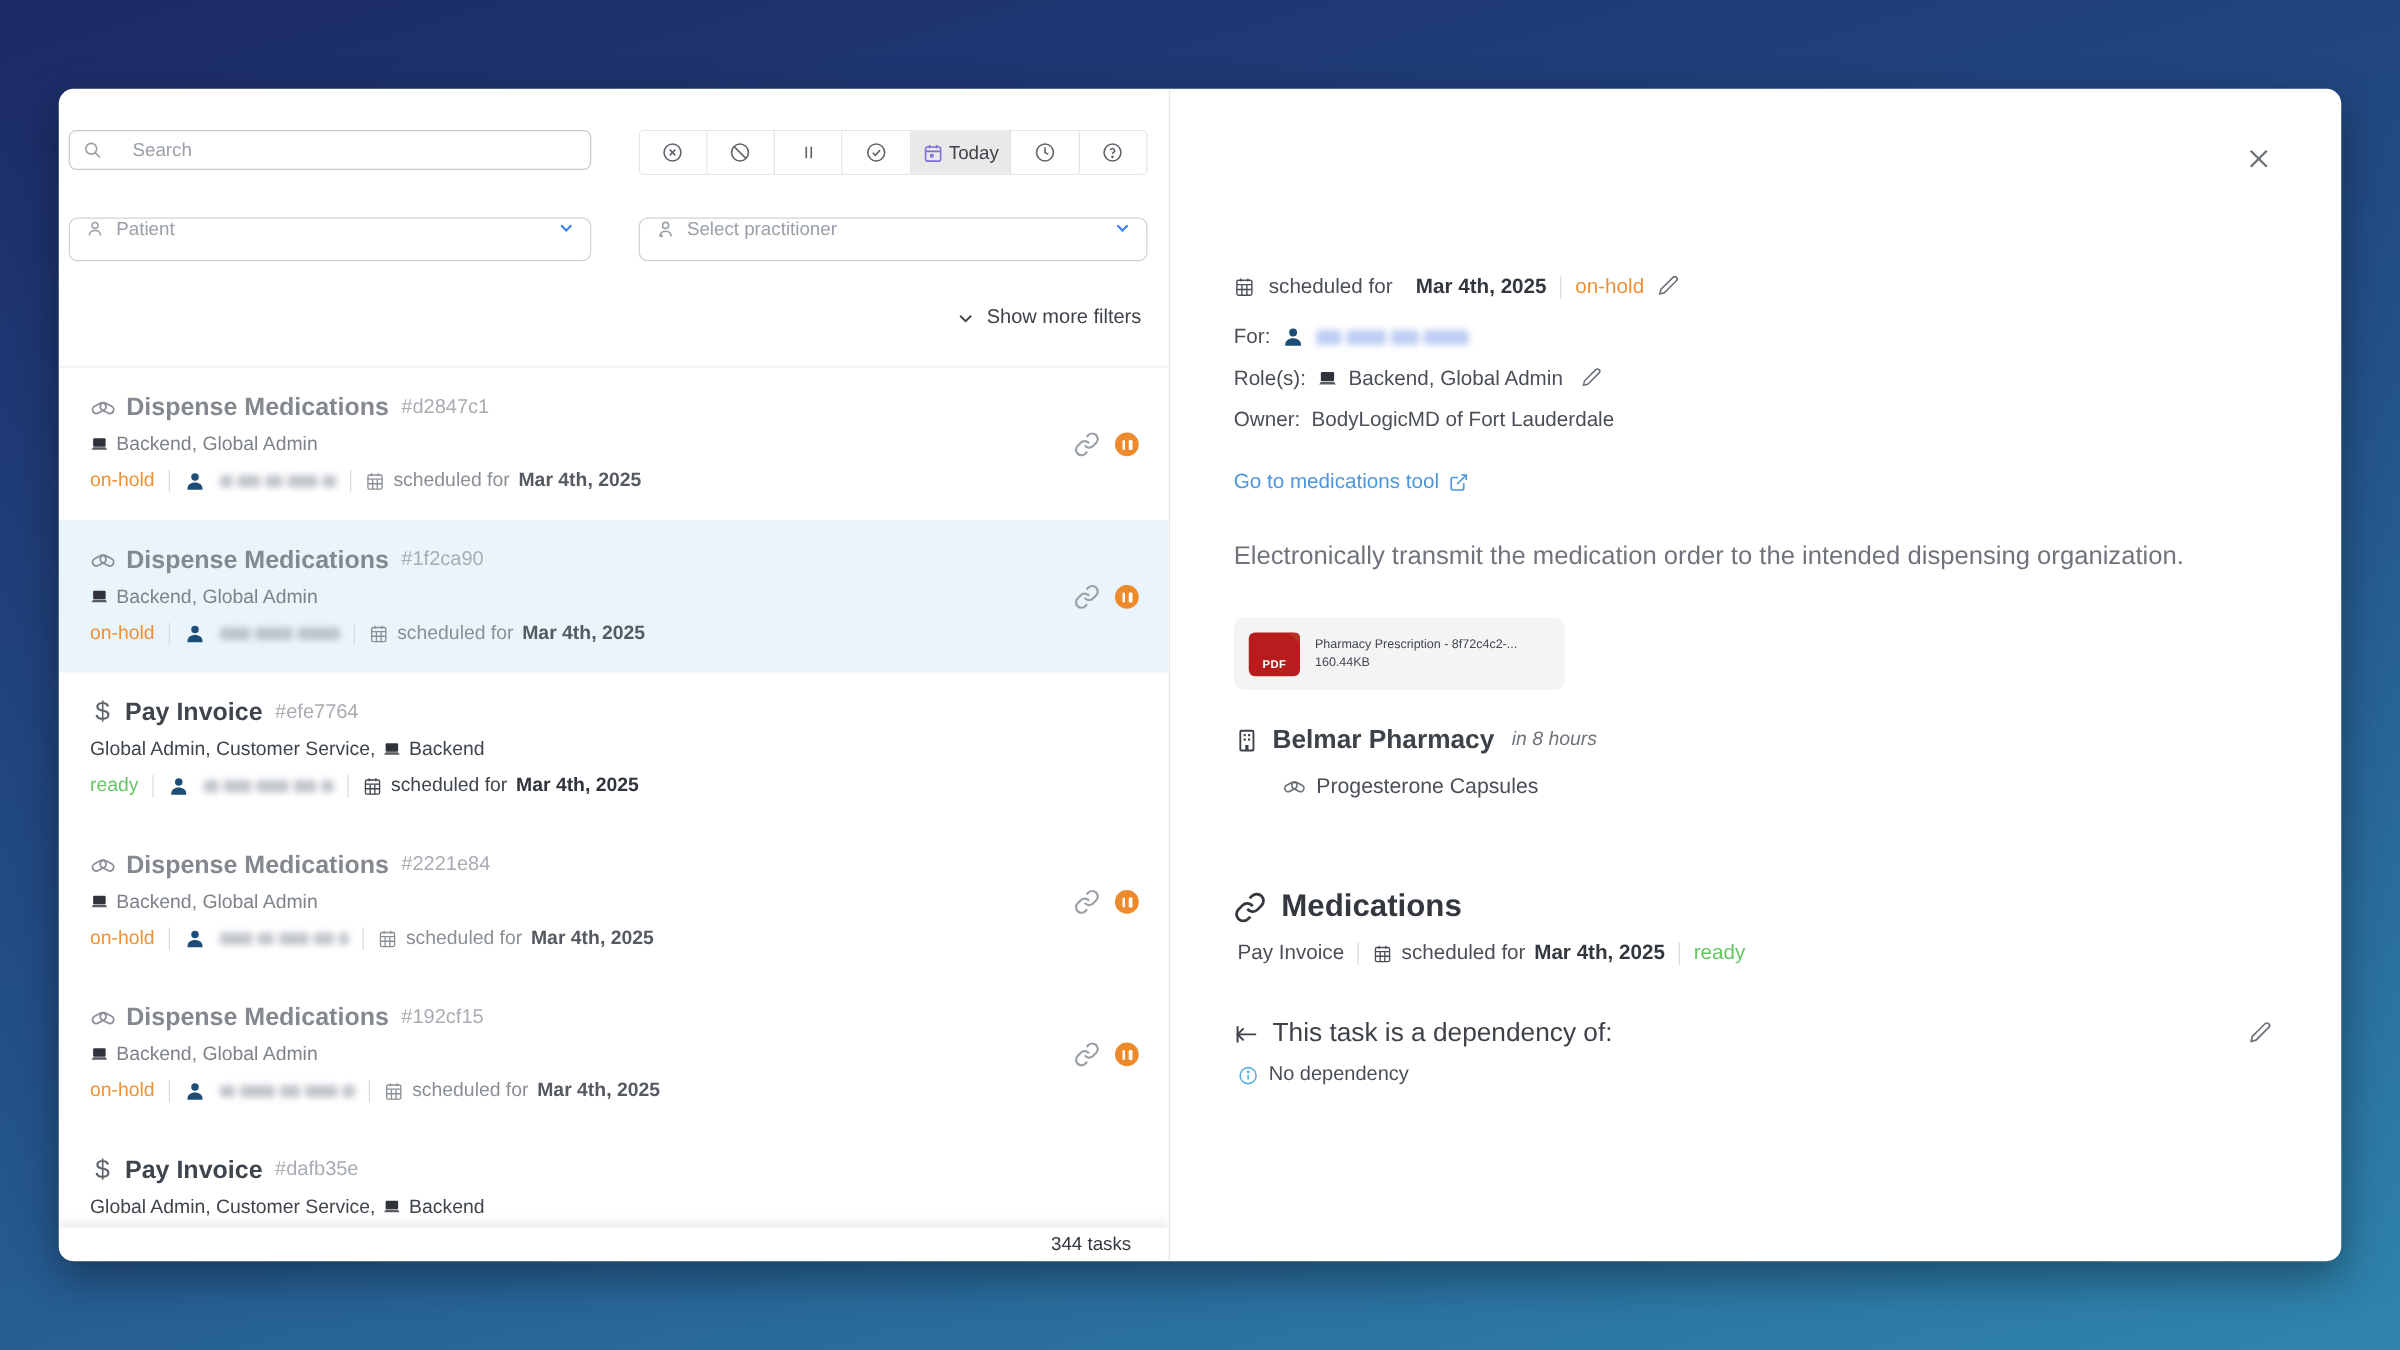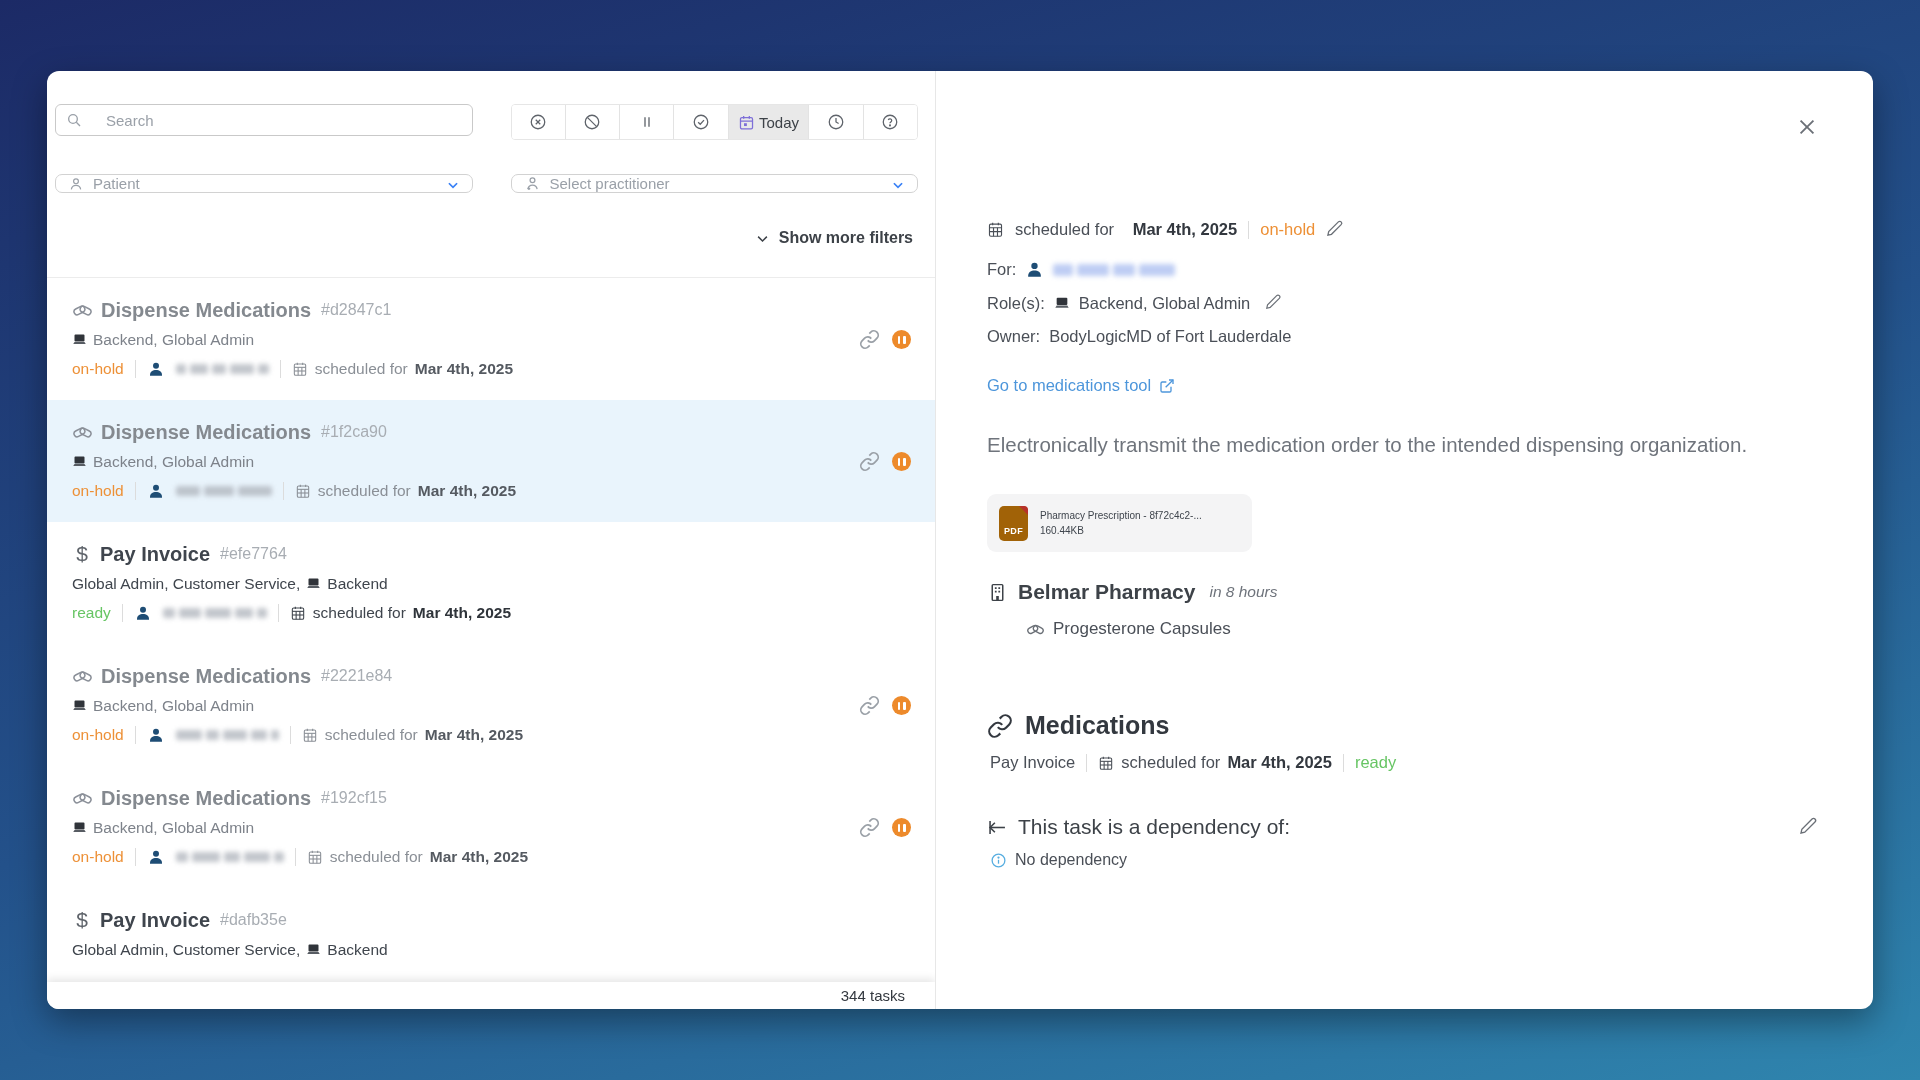--- a/index.html
+++ b/index.html
@@ -24,28 +24,28 @@
     display:flex; align-items:center; padding:0 10px; gap:24px; background:#fff;
   }
   .search-box input { border:none; outline:none; flex:1; font:15px "Liberation Sans",sans-serif; color:#4a4f57; }
   .search-box input::placeholder { color:#9aa0a8; }
   .seg { width:408px; height:36px; display:flex; border:1px solid #e6e6e6; border-radius:4px; background:#fff; overflow:hidden; }
   .seg-btn { flex:1; display:flex; align-items:center; justify-content:center; gap:4px; border-right:1px solid #e3e3e3; background:#fff; cursor:pointer; color:#5f646b; }
   .seg-btn:last-child { border-right:none; }
   .seg-btn.active { background:#e9e9e9; flex:1.5; color:#3d4248; font-size:15px; }
   .seg-btn.active .cal-purple { color:#7E6FD8; }
   .drop {
-    width:418px; height:19px; border:1px solid #d2d2d2; border-radius:7px;
-    display:flex; align-items:flex-end; padding:0 12px; gap:9px; background:#fff; cursor:pointer;
+    width:418px; height:35px; border:1px solid #d2d2d2; border-radius:7px;
+    display:flex; align-items:flex-start; padding:0 12px; gap:9px; background:#fff; cursor:pointer;
   }
   .drop .ph { flex:1; font-size:15px; color:#9aa0a8; }
   .drop.practitioner { width:408px; }
   .frow2 { margin-top:34px; }
   .frow3 { margin-top:36px; margin-bottom:30px; display:flex; justify-content:flex-end; padding-right:5px; }
-  .show-more { display:flex; align-items:center; gap:9px; font-size:16px; font-weight:700; color:#3d4248; cursor:pointer; }
+  .show-more { display:flex; align-items:center; gap:9px; font-size:16px; font-weight:400; color:#3d4248; cursor:pointer; }
   .task-list { flex:1; overflow:hidden; position:relative; }
   .task { height:122px; padding:20px 24px 0 25px; cursor:pointer; }
   .task.selected { background:#e9f4fc; }
   .t-row1 { display:flex; align-items:center; gap:8px; height:24px; }
   .t-title { font-size:20px; font-weight:600; color:#84898f; }
   .task.ready-task .t-title { color:#3f454d; }
   .t-id { font-size:16px; color:#a8adb3; font-weight:400; margin-left:2px; }
   .t-row2 { display:flex; align-items:center; justify-content:space-between; margin-top:7px; height:21px; }
   .t-roles { display:flex; align-items:center; gap:6px; font-size:15.5px; color:#7d828a; }
   .task.ready-task .t-roles { color:#3f454d; }
@@ -78,21 +78,21 @@
   .d-meta .sched b { color:#33383f; }
   .d-row { margin-top:20px; display:flex; align-items:center; gap:9px; font-size:16.5px; color:#4a4f57; }
   .d-row.roles { margin-top:14px; }
   .d-row.owner { margin-top:14px; }
   .d-link { margin-top:30px; display:flex; align-items:center; gap:8px; font-size:16.5px; color:#4D96DB; cursor:pointer; width:fit-content; }
   .d-desc { margin-top:38px; font-size:20.5px; color:#6f747c; }
   .attach-card {
     margin-top:37px; width:265px; height:58px; background:#f4f4f5; border-radius:9px;
     display:flex; align-items:center; gap:12px; padding:0 8px 0 12px; cursor:pointer;
   }
-  .pdf-icon { width:29px; height:35px; background:#a16207; border-radius:5px; position:relative; flex-shrink:0; }
+  .pdf-icon { width:41px; height:35px; background:#b91c1c; border-radius:5px; position:relative; flex-shrink:0; }
   .pdf-icon .fold { position:absolute; top:0; right:0; width:0; height:0; border-left:9px solid transparent; border-top:9px solid #B73229; border-top-right-radius:4px; }
   .pdf-icon .txt { position:absolute; bottom:5px; left:0; right:0; text-align:center; font-size:9px; font-weight:700; color:#fff; letter-spacing:.3px; }
   .attach-lines { font-size:10px; color:#3f454d; line-height:1.5; }
   .pharm-row { margin-top:28px; display:flex; align-items:center; gap:10px; }
   .pharm-name { font-size:21px; color:#3d4248; font-weight:700; }
   .pharm-due { font-size:15.5px; font-style:italic; color:#6e737b; margin-left:4px; }
   .med-row { margin-top:15px; margin-left:39px; display:flex; align-items:center; gap:8px; font-size:17px; color:#4a4f57; }
   .deps-header { margin-top:72px; display:flex; align-items:center; gap:12px; font-size:25px; font-weight:700; color:#33383f; }
   .dep-sub { margin-top:36px; display:flex; align-items:center; justify-content:space-between; }
   .dep-sub-left { display:flex; align-items:center; gap:10px; font-size:21px; color:#3d4248; }

